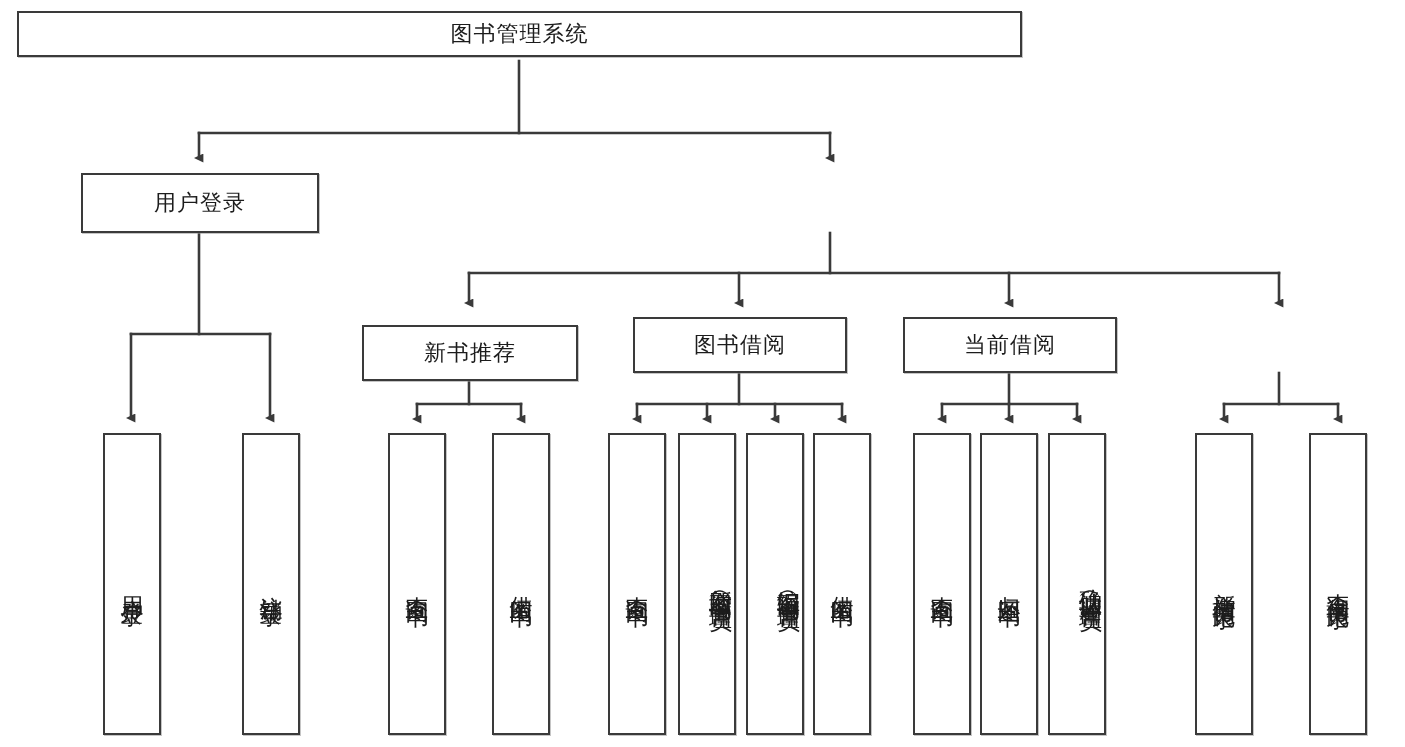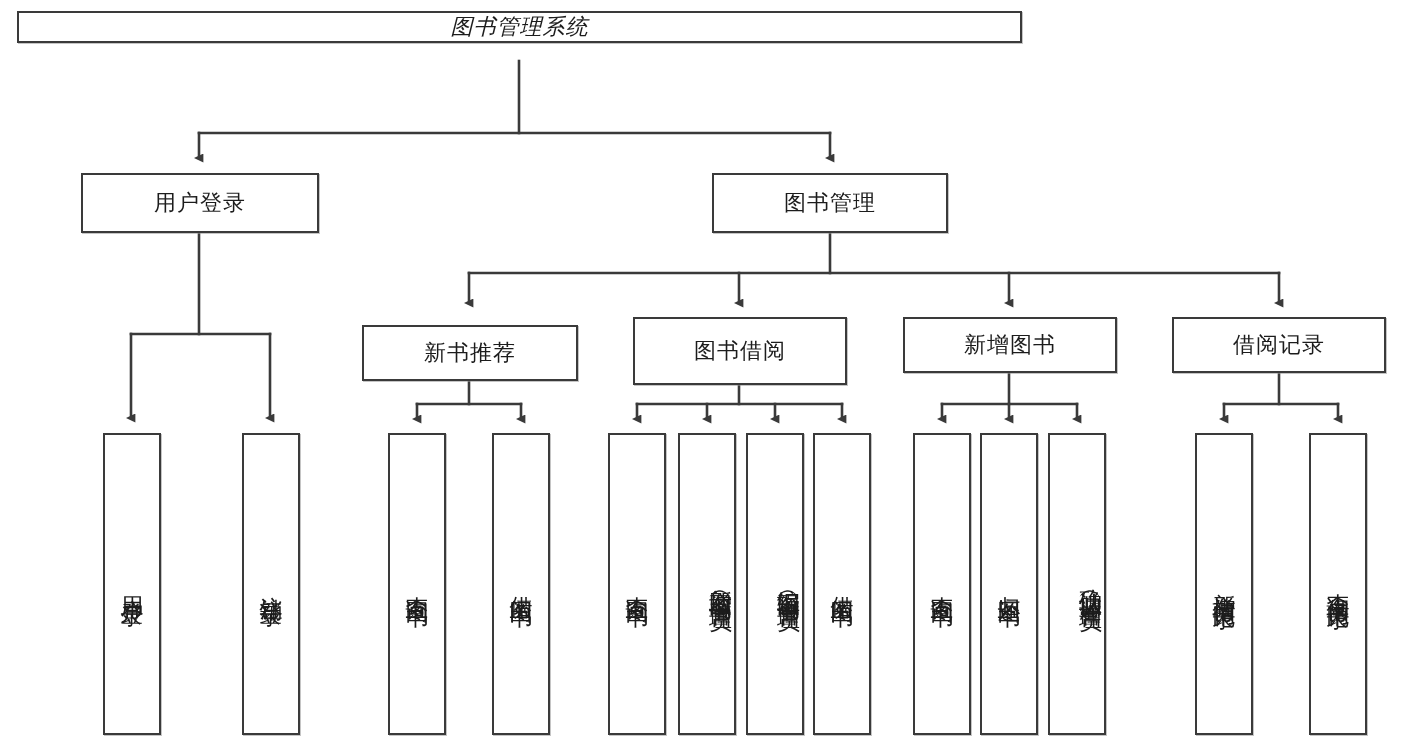--- a/index.html
+++ b/index.html
@@ -111,42 +111,36 @@
       <path d="M1009,404 L1009,419" marker-end="url(#arrow)"></path>
       <path d="M1077,404 L1077,419" marker-end="url(#arrow)"></path>
 
       <path d="M1279,373 L1279,404"></path>
       <path d="M1224,404 L1338,404"></path>
       <path d="M1224,404 L1224,419" marker-end="url(#arrow)"></path>
       <path d="M1338,404 L1338,419" marker-end="url(#arrow)"></path>
     </g>
   </svg>
 
-  <div class="node horiz" style="left:17px; top:11px; width:1005px; height:32px;font-style:italic;">
+  <div class="node horiz" style="left:17px; top:11px; width:1005px; height:46px;">
     <span>图书管理系统</span>
   </div>
 
   <div class="node horiz" style="left:81px; top:173px; width:238px; height:60px;">
     <span>用户登录</span>
   </div>
-  <div class="node horiz" style="left:712px; top:173px; width:236px; height:60px;">
-    <span>图书管理</span>
-  </div>
 
   <div class="node horiz" style="left:362px; top:317px; width:216px; height:56px;margin-top:8px;">
     <span>新书推荐</span>
   </div>
-  <div class="node horiz" style="left:633px; top:317px; width:214px; height:68px;">
+  <div class="node horiz" style="left:633px; top:317px; width:214px; height:56px;">
     <span>图书借阅</span>
   </div>
   <div class="node horiz" style="left:903px; top:317px; width:214px; height:56px;">
-    <span>新增图书</span>
-  </div>
-  <div class="node horiz" style="left:1172px; top:317px; width:214px; height:56px;">
-    <span>借阅记录</span>
+    <span>当前借阅</span>
   </div>
 
   <div class="node vert" style="left:103px; top:433px; width:58px; height:302px;">
     <span>用户登录</span>
   </div>
   <div class="node vert" style="left:242px; top:433px; width:58px; height:302px;">
     <span>注销登录</span>
   </div>
 
   <div class="node vert" style="left:388px; top:433px; width:58px; height:302px;">

